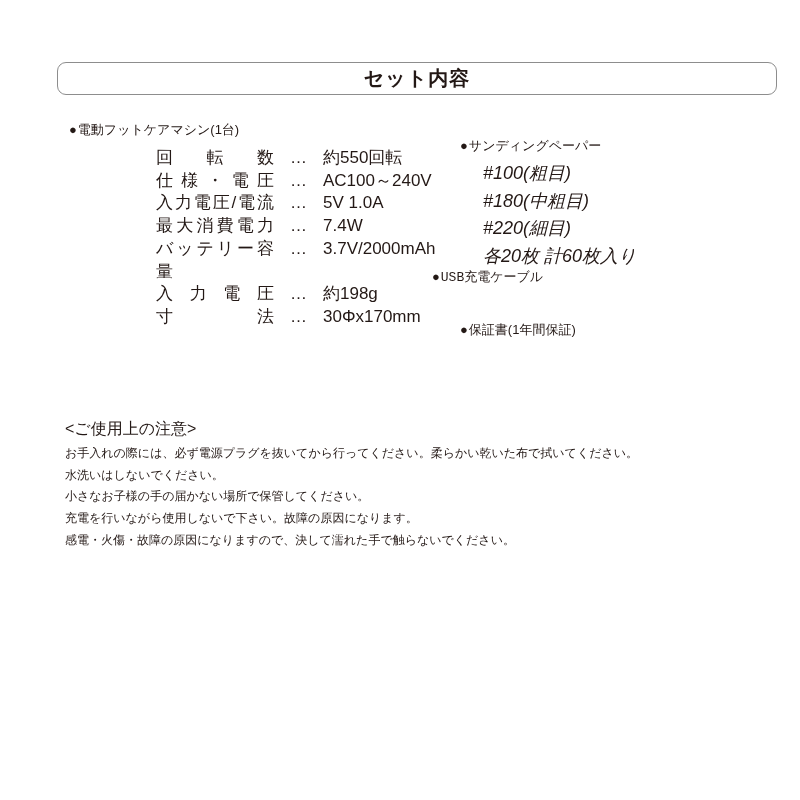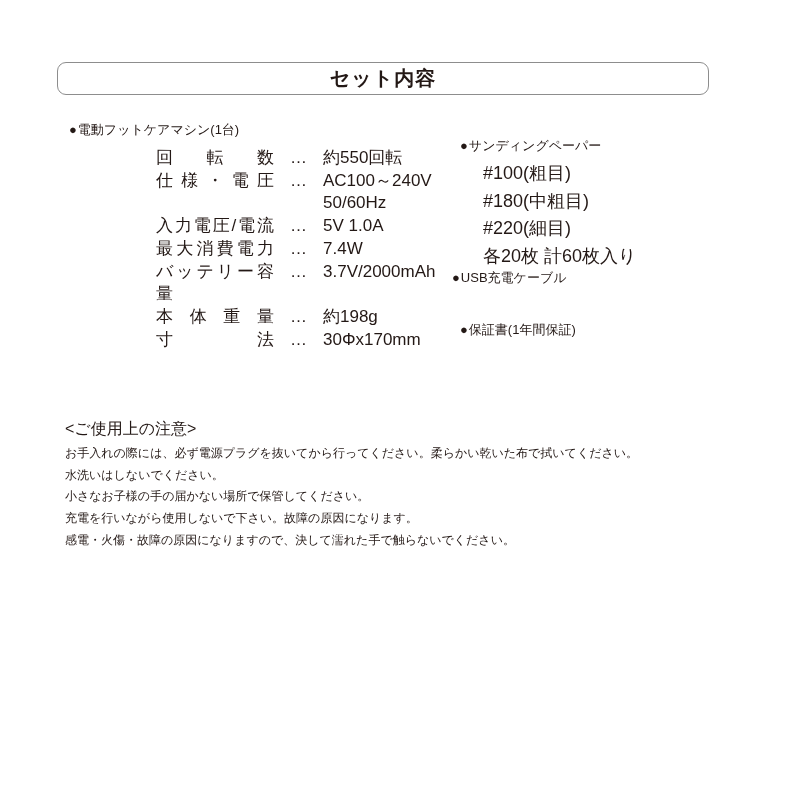--- a/index.html
+++ b/index.html
@@ -5,21 +5,21 @@
   html, body { margin:0; padding:0; }
   body {
     width:800px; height:800px; background:#ffffff;
     font-family:"Liberation Sans","DejaVu Sans",sans-serif;
     color:#231815;
   }
   .page { position:relative; width:800px; height:800px; overflow:hidden; background:#ffffff; }
 
   
   .title-box {
-    position:absolute; left:57px; top:62px; width:652px; height:33px;
+    position:absolute; left:57px; top:62px; width:720px; height:33px;
     box-sizing:border-box; border:1.5px solid #8d8d8d; border-radius:9px;
     display:flex; align-items:center; justify-content:center; background:#ffffff;
   }
   .title { font-size:20px; font-weight:700; letter-spacing:1px; }
 
   .heading { font-size:13px; line-height:24px; font-weight:500; white-space:nowrap; }
   .bullet { margin-right:1px; }
 
   
   .col-left { position:absolute; left:69px; top:118px; }
@@ -29,22 +29,22 @@
     display:inline-block; width:118px;
     text-align:justify; text-align-last:justify; text-justify:inter-character;
     white-space:normal;
   }
   .spec-sep { display:inline-block; width:49px; text-align:center; }
   .spec-value { white-space:nowrap; }
 
   
   .sanding { position:absolute; left:460px; top:134px; }
   .sanding-items { margin-left:23px; margin-top:2px; font-size:18px; line-height:27.5px; }
-  .sanding-item { white-space:nowrap; }
-  .usb { position:absolute; left:452px; top:266px; }
+  .sanding-item { white-space:nowrap;font-style:italic; }
+  .usb { position:absolute; left:432px; top:266px;font-family:Liberation Mono, monospace; }
   .warranty { position:absolute; left:460px; top:318px; }
 
   
   .notes { position:absolute; left:65px; top:418px; width:710px; }
   .notes-heading { font-size:16px; line-height:22px; margin-bottom:3px; white-space:nowrap; }
   .note-line { font-size:12px; line-height:21.7px; white-space:nowrap; }
 </style>
 </head>
 <body>
 
@@ -63,41 +63,36 @@
         <span class="spec-label">回転数</span>
         <span class="spec-sep">…</span>
         <span class="spec-value">約550回転</span>
       </div>
       <div class="spec-row">
         <span class="spec-label">仕様・電圧</span>
         <span class="spec-sep">…</span>
         <span class="spec-value">AC100～240V</span>
       </div>
       <div class="spec-row">
-        <span class="spec-label"></span>
-        <span class="spec-sep"></span>
-        <span class="spec-value">50/60Hz</span>
-      </div>
-      <div class="spec-row">
         <span class="spec-label">入力電圧/電流</span>
         <span class="spec-sep">…</span>
         <span class="spec-value">5V 1.0A</span>
       </div>
       <div class="spec-row">
         <span class="spec-label">最大消費電力</span>
         <span class="spec-sep">…</span>
         <span class="spec-value">7.4W</span>
       </div>
       <div class="spec-row">
         <span class="spec-label">バッテリー容量</span>
         <span class="spec-sep">…</span>
         <span class="spec-value">3.7V/2000mAh</span>
       </div>
       <div class="spec-row">
-        <span class="spec-label">本体重量</span>
+        <span class="spec-label">入力電圧</span>
         <span class="spec-sep">…</span>
         <span class="spec-value">約198g</span>
       </div>
       <div class="spec-row">
         <span class="spec-label">寸法</span>
         <span class="spec-sep">…</span>
         <span class="spec-value">30Φx170mm</span>
       </div>
     </div>
   </div>

